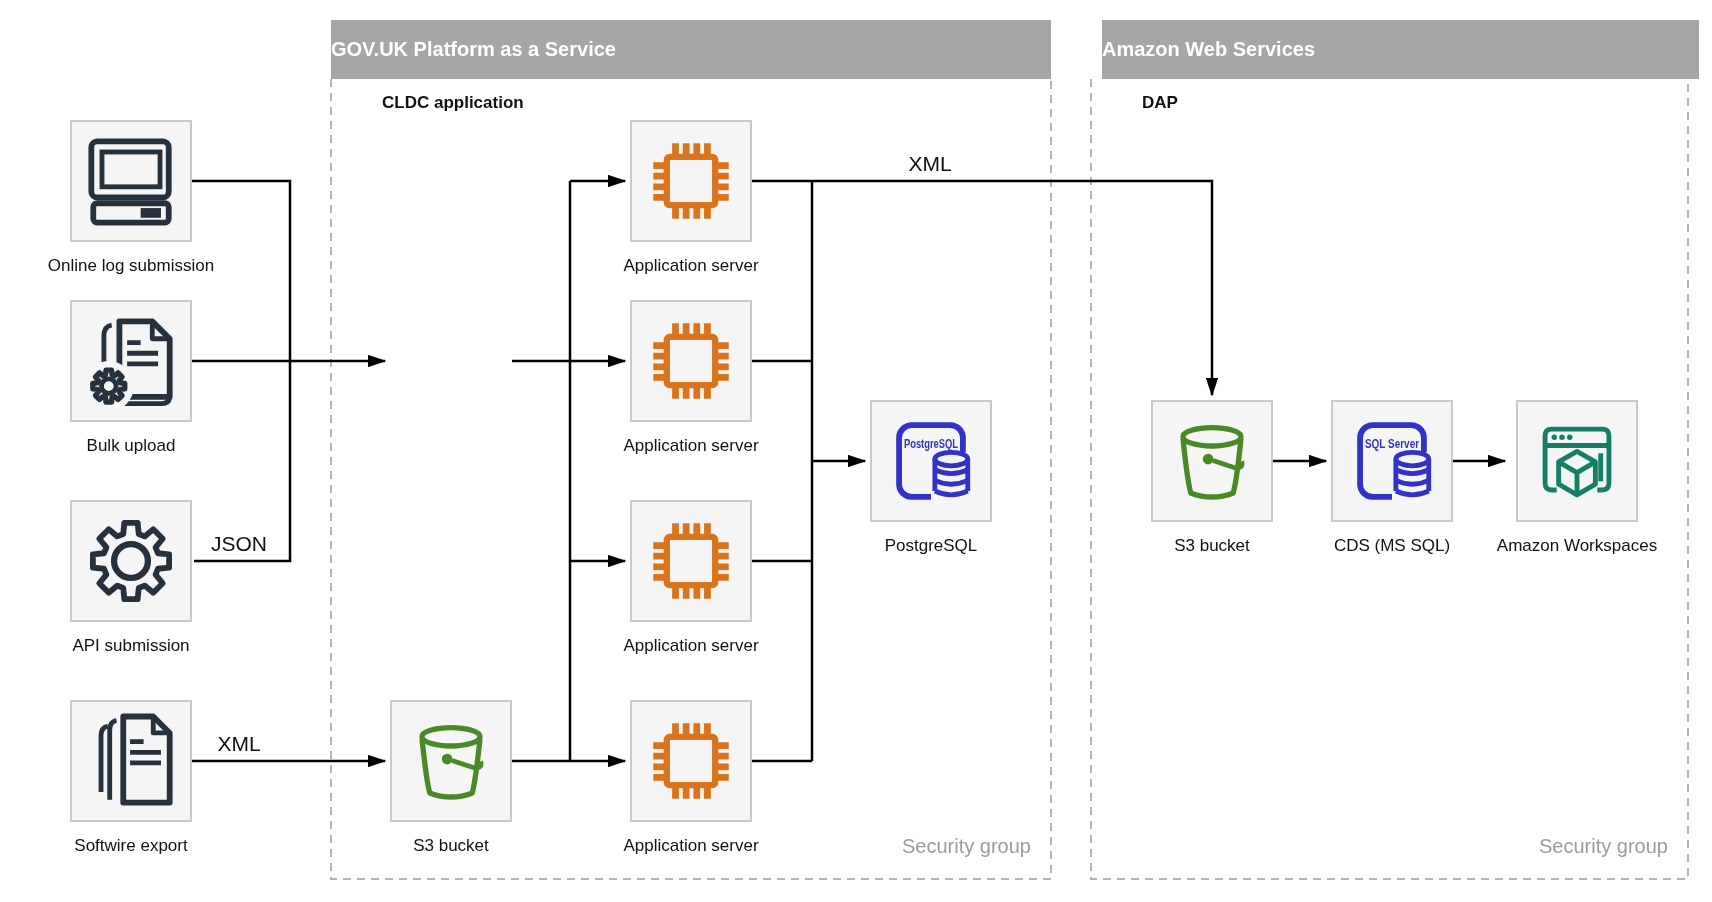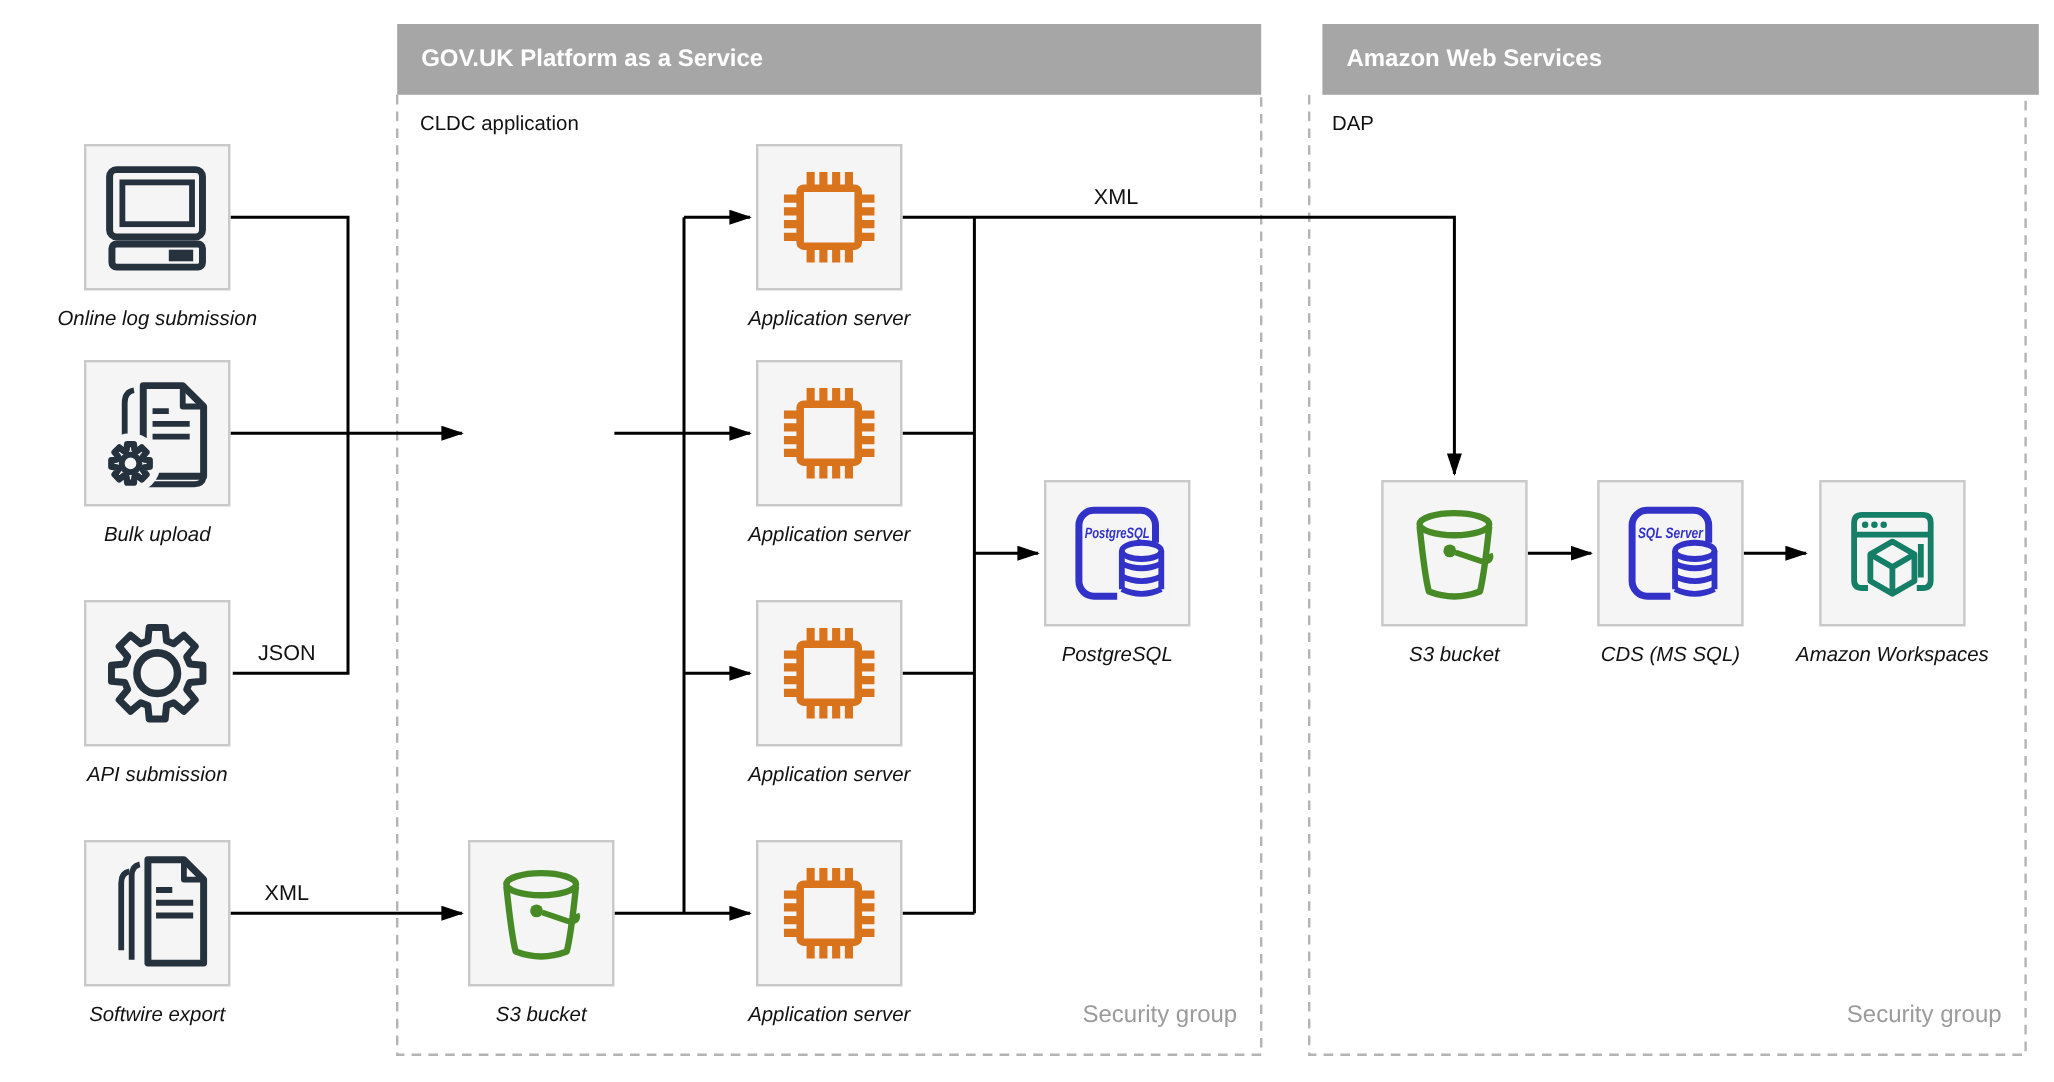--- a/index.html
+++ b/index.html
@@ -13,62 +13,62 @@
   }
   #edges-layer { position: absolute; left: 0; top: 0; z-index: 1; }
   .panel-header {
     position: absolute;
     z-index: 2;
     background: #A6A6A6;
     color: #ffffff;
     font-size: 20px;
     font-weight: bold;
     line-height: 59px;
-    padding-left: 20px;
     box-sizing: border-box;
     height: 59px;
   }
   .panel-subtitle {
     position: absolute;
     z-index: 2;
     font-size: 17px;
-    font-weight: normal;
+    font-weight: bold;
     color: #111;
     white-space: nowrap;
+    margin-left: 32px;
   }
   .panel-footer {
     position: absolute;
     z-index: 2;
     width: 220px;
     text-align: right;
     font-size: 20px;
     color: #9B9B9B;
     white-space: nowrap;
   }
-  .node { position: absolute; z-index: 3; width: 122px; font-style: italic; }
+  .node { position: absolute; z-index: 3; width: 122px; }
   .node-box {
     width: 122px; height: 122px;
     box-sizing: border-box;
     background: #F5F5F5;
     border: 2px solid #C9C9C9;
   }
   .node-box svg.icon { width: 118px; height: 118px; display: block; }
   .node-label {
     position: absolute;
     left: 61px; top: 136px;
     transform: translateX(-50%);
     font-size: 17px;
     line-height: 20px;
     white-space: nowrap;
     color: #111;
   }
   .edge-label {
     position: absolute;
     z-index: 2;
-    font-size: 18px;
+    font-size: 21px;
     line-height: 22px;
     width: 90px;
     text-align: center;
     color: #111;
     white-space: nowrap;
   }
   svg text { font-family: "Liberation Sans", sans-serif; }
 </style>
 </head>
 <body>

